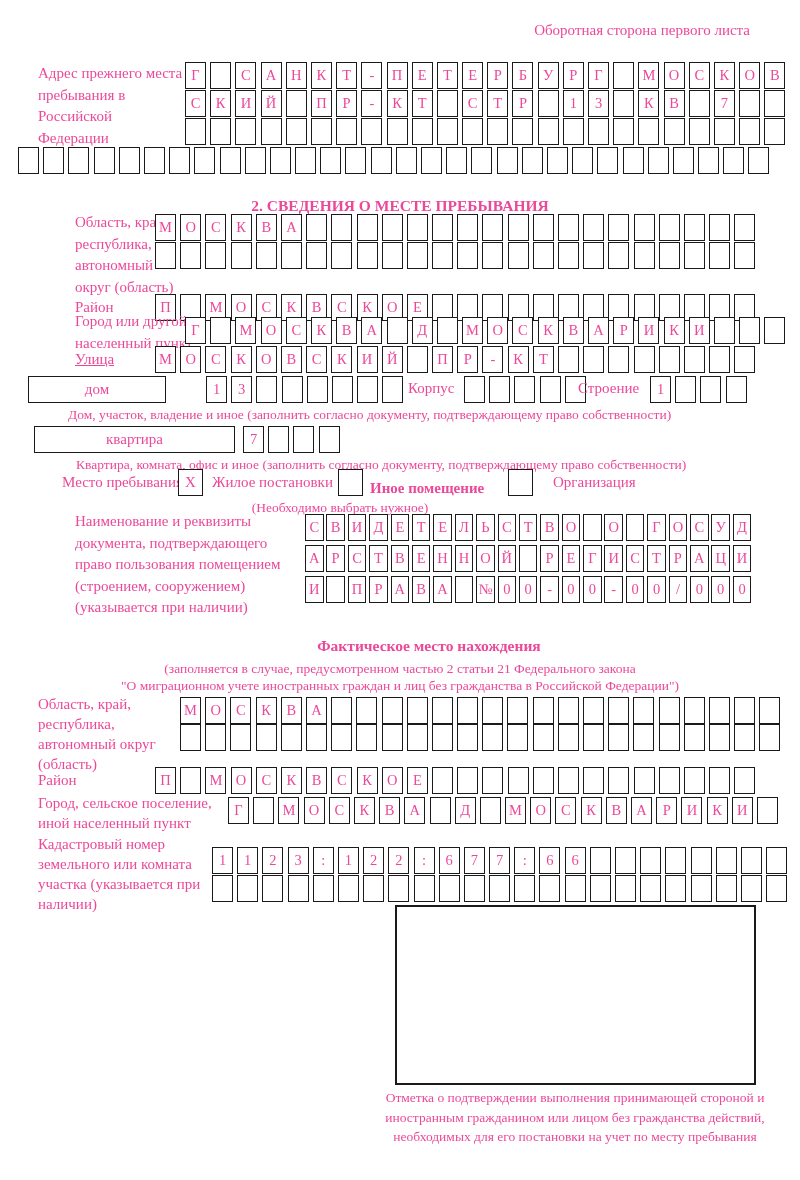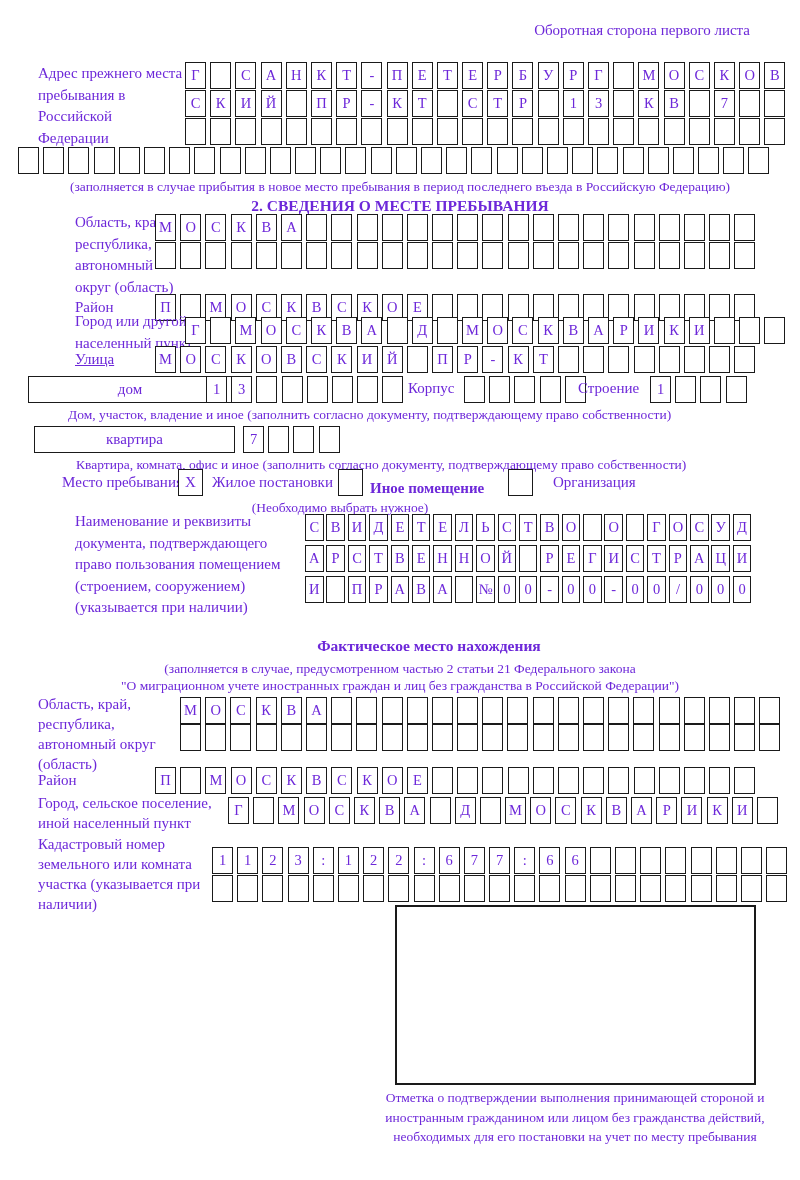--- a/index.html
+++ b/index.html
@@ -1,17 +1,17 @@
 <!DOCTYPE html>
 <html><head>
 <meta charset="utf-8">
 <style>
   html,body{margin:0;padding:0;background:#fff;}
   .page{position:relative;width:800px;height:1180px;background:#fff;overflow:hidden;
-        font-family:"Liberation Serif","DejaVu Serif",serif;color:#6d28d9;}
+        font-family:"Liberation Serif","DejaVu Serif",serif;color:#ec4899;}
   .t{position:absolute;font-size:15px;line-height:21.5px;}
   .lh20{line-height:20px;}
   .cap{position:absolute;font-size:13.5px;line-height:17.5px;}
   .center{text-align:center;}
   .hdg{position:absolute;left:0;width:800px;text-align:center;font-weight:bold;font-size:15.5px;}
   .row{position:absolute;display:flex;}
   .cell{box-sizing:border-box;flex:none;width:21px;height:27px;border:1.7px solid #1a1a1a;
         margin-right:4.2px;display:flex;align-items:center;justify-content:center;
         font-size:14.5px;background:#fff;}
   .sm .cell{width:18.5px;margin-right:2.9px;}
@@ -132,21 +132,20 @@
       <span class="cell"></span>
       <span class="cell"></span>
       <span class="cell"></span>
       <span class="cell"></span>
       <span class="cell"></span>
       <span class="cell"></span>
       <span class="cell"></span>
       <span class="cell"></span>
       <span class="cell"></span>
     </div>
-  <div class="cap center" style="left:0;top:178px;width:800px;">(заполняется в случае прибытия в новое место пребывания в период последнего въезда в Российскую Федерацию)</div>
 
   <div class="hdg" style="top:197px;">2. СВЕДЕНИЯ О МЕСТЕ ПРЕБЫВАНИЯ</div>
 
   <div class="t" style="left:75px;top:212px;width:112px;">Область, край, республика, автономный округ (область)</div>
   <div class="row" style="left:155px;top:214px;">
       <span class="cell">М</span>
       <span class="cell">О</span>
       <span class="cell">С</span>
       <span class="cell">К</span>
       <span class="cell">В</span>
@@ -274,21 +273,21 @@
       <span class="cell"></span>
       <span class="cell"></span>
       <span class="cell"></span>
       <span class="cell"></span>
       <span class="cell"></span>
       <span class="cell"></span>
       <span class="cell"></span>
       <span class="cell"></span>
     </div>
 
-  <div class="wfield" style="left:28px;top:376px;width:204px;">дом</div>
+  <div class="wfield" style="left:28px;top:376px;width:138px;">дом</div>
   <div class="row" style="left:206px;top:376px;">
       <span class="cell">1</span>
       <span class="cell">3</span>
       <span class="cell"></span>
       <span class="cell"></span>
       <span class="cell"></span>
       <span class="cell"></span>
       <span class="cell"></span>
       <span class="cell"></span>
     </div>

